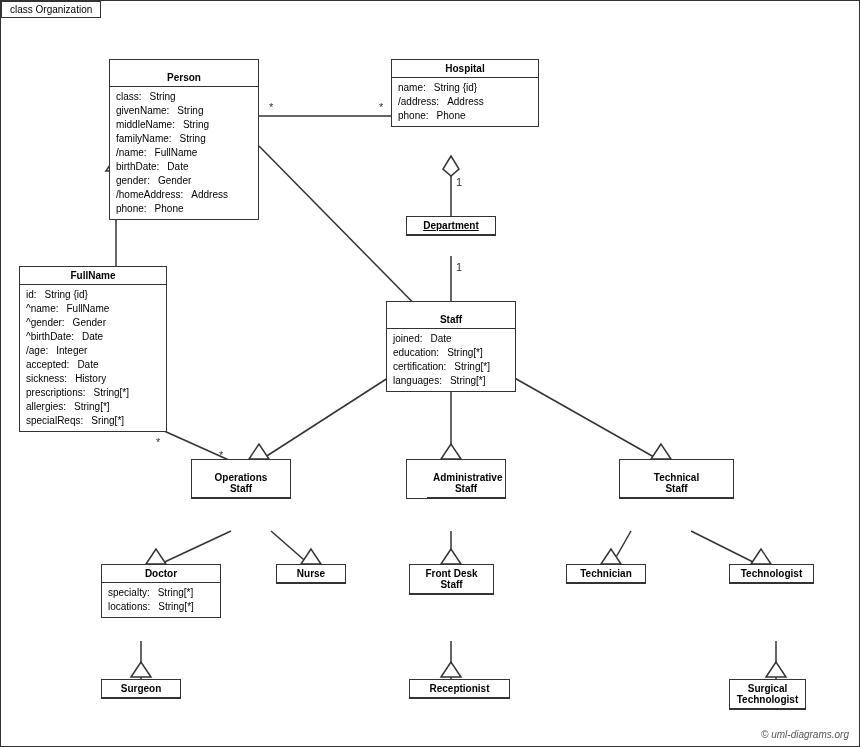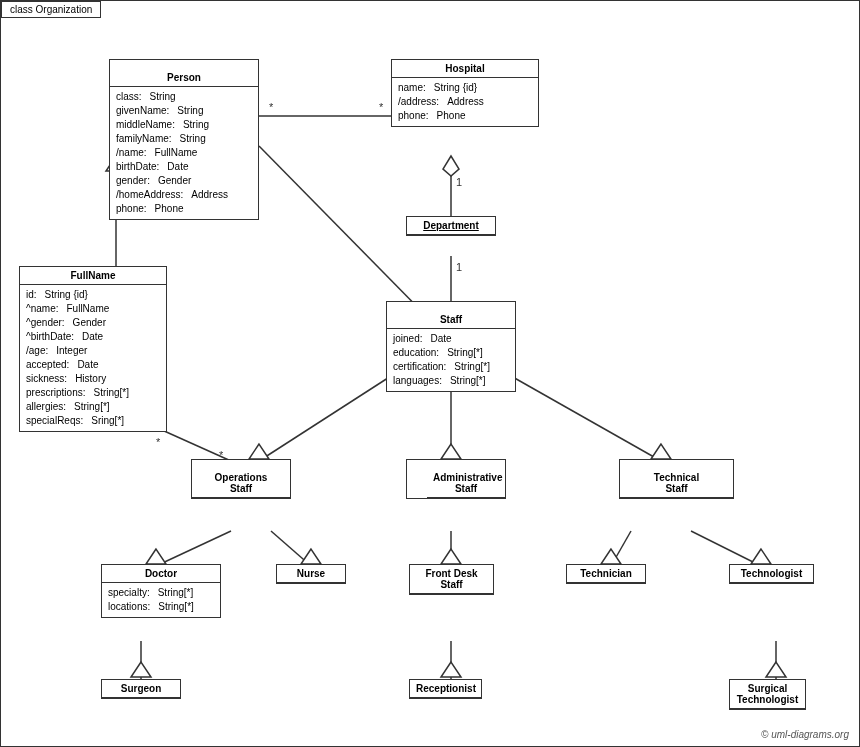--- a/index.html
+++ b/index.html
@@ -313,21 +313,21 @@
   </div>
 
   <div class="uml-class" style="left:728px; top:563px; width:85px;">
     <div class="class-name">Technologist</div>
   </div>
 
   <div class="uml-class" style="left:100px; top:678px; width:80px;">
     <div class="class-name">Surgeon</div>
   </div>
 
-  <div class="uml-class" style="left:408px; top:678px; width:73px;">
+  <div class="uml-class" style="left:408px; top:678px; width:101px;">
     <div class="class-name">Receptionist</div>
   </div>
 
   <div class="uml-class" style="left:728px; top:678px; width:77px; text-align:center;">
     <div class="class-name">Surgical<br>Technologist</div>
   </div>
 
   <div class="copyright">© uml-diagrams.org</div>
 </div>
 

